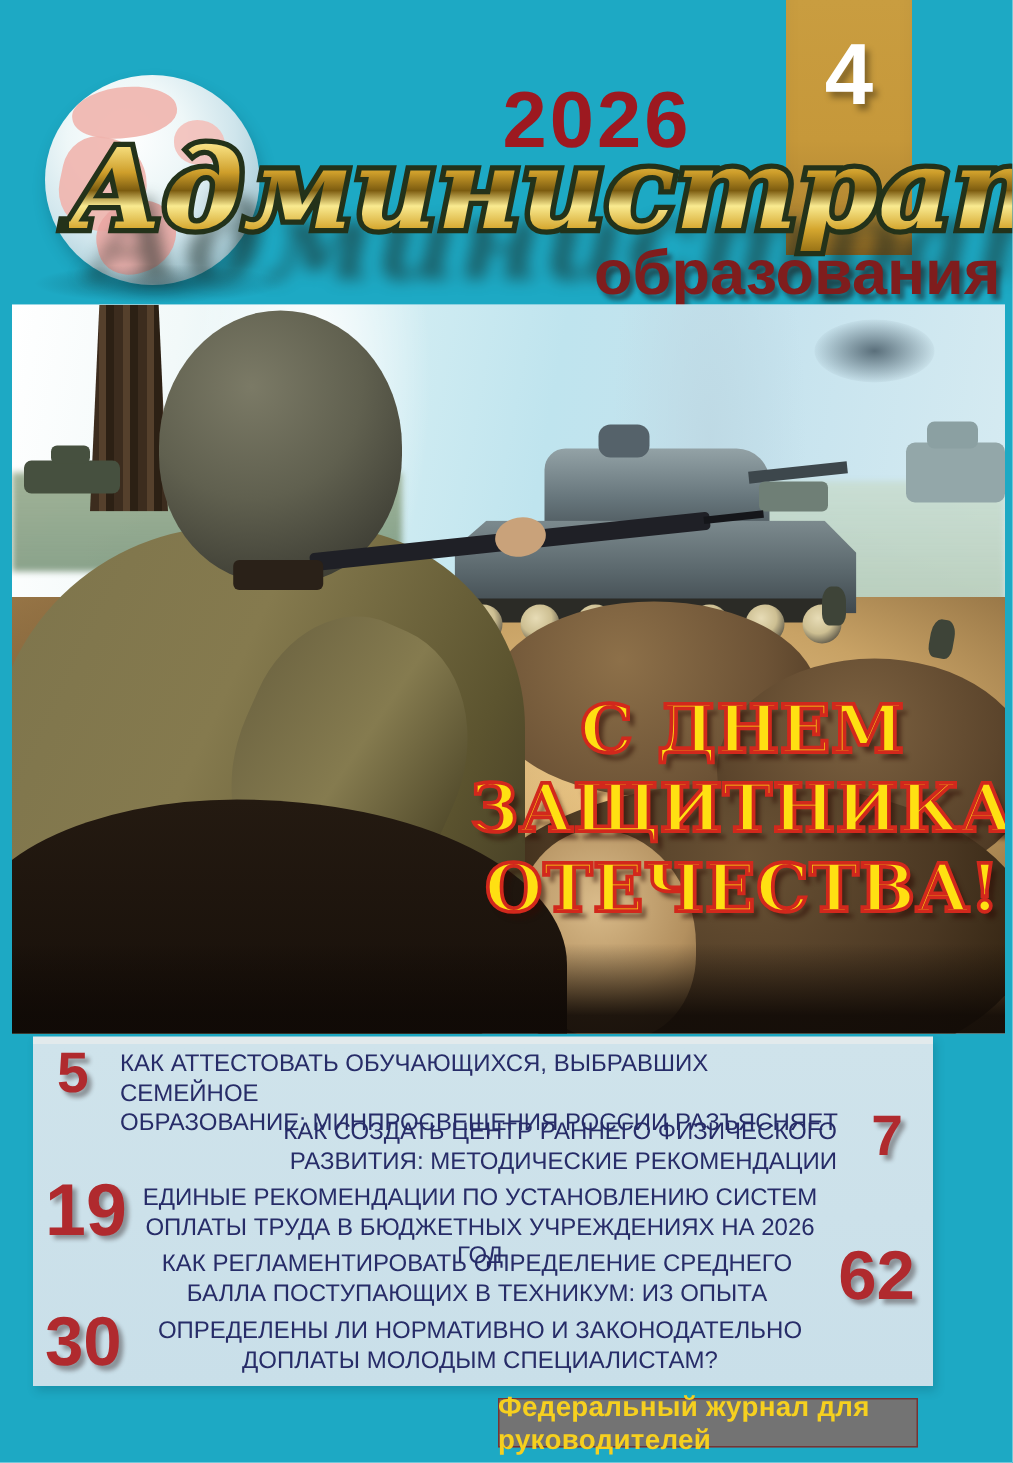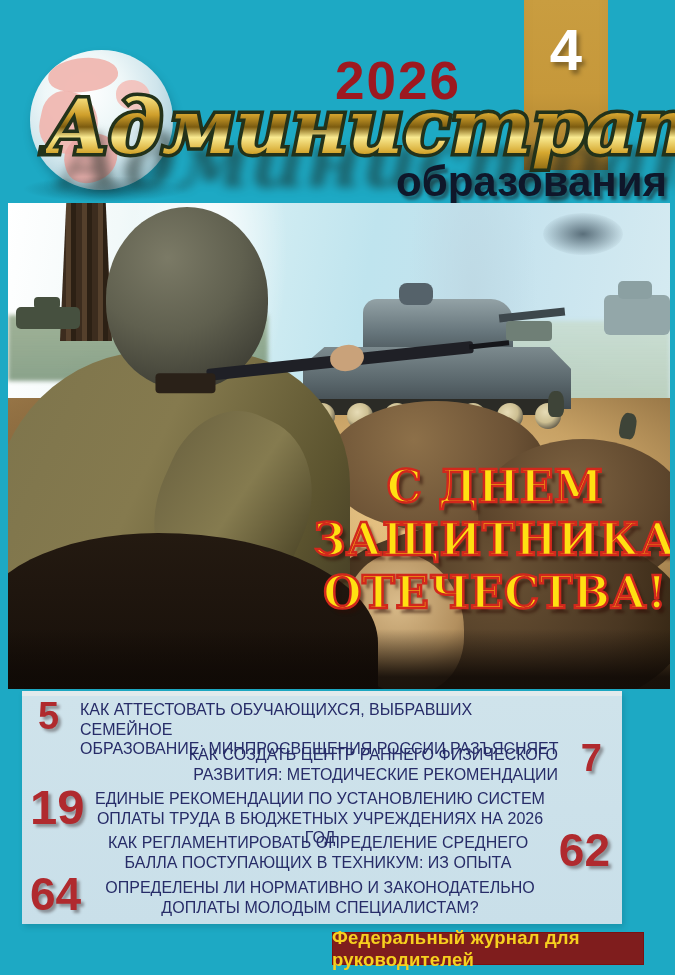--- a/index.html
+++ b/index.html
@@ -27,21 +27,21 @@
     background:radial-gradient(ellipse at center,rgba(10,40,45,.40) 0%,rgba(10,40,45,0) 70%);}
 
   .script-wrap{position:absolute;left:0;top:0;width:675px;height:220px;pointer-events:none;}
   .script{position:absolute;left:46px;top:84px;width:629px;white-space:nowrap;
     font-family:"DejaVu Serif",serif;font-style:italic;font-weight:bold;font-size:74px;
     transform:scaleX(1.04);transform-origin:left top;}
   .script.echo{color:rgba(25,38,33,.55);filter:blur(5px);transform:translate(14px,34px) scaleX(1.04);}
   .script.outline{-webkit-text-stroke:7px #23321a;color:#23321a;}
   .script.fill{background:linear-gradient(180deg,#fdf6c8 0%,#f5dd7c 16%,#cf9f2b 36%,#7c5c10 50%,#f9ea90 62%,#d5a72f 80%,#8f6a12 100%);
     -webkit-background-clip:text;background-clip:text;color:transparent;}
-  .title-sub{position:absolute;right:8px;top:158px;font-size:42px;font-weight:bold;color:#0f172a;
+  .title-sub{position:absolute;right:8px;top:158px;font-size:42px;font-weight:bold;color:#7f1d1d;
     letter-spacing:0px;text-shadow:3px 4px 3px rgba(30,15,15,.45);}
 
   
   .photo{position:absolute;left:8px;top:203px;width:662px;height:486px;overflow:hidden;background:#cfe8ef;}
   .sky{position:absolute;inset:0;height:62%;
     background:linear-gradient(100deg,#ffffff 0%,#f2f9f9 16%,#d4eef3 34%,#bfe4ee 52%,#c6e3ee 72%,#d8ecf2 100%);}
   .smoke-col{position:absolute;left:400px;top:0;width:130px;height:300px;
     background:radial-gradient(ellipse at 50% 30%,rgba(190,217,228,.95) 0%,rgba(190,217,228,0) 70%);}
   .smoke-col2{position:absolute;left:120px;top:0;width:160px;height:240px;
     background:radial-gradient(ellipse at 50% 20%,rgba(255,255,255,.95) 0%,rgba(255,255,255,0) 70%);}
@@ -123,21 +123,21 @@
   .n2{right:20px;top:48px;font-size:38px;}
   .t2{right:64px;top:54px;text-align:right;}
   .n3{left:8px;top:92px;font-size:49px;}
   .t3{left:58px;top:98px;text-align:center;}
   .n4{right:12px;top:136px;font-size:46px;}
   .t4{right:64px;top:142px;text-align:center;}
   .n5{left:8px;top:180px;font-size:46px;}
   .t5{left:58px;top:187px;text-align:center;}
 
   
-  .tagline{position:absolute;left:332px;top:932px;width:312px;height:33px;background:#7f1d1d;
+  .tagline{position:absolute;left:332px;top:932px;width:280px;height:33px;background:#737373;
     box-shadow:inset 0 0 0 1px rgba(120,10,10,.6);display:flex;align-items:center;justify-content:center;}
   .tagline span{color:#f6d01f;font-size:18.5px;font-weight:bold;letter-spacing:.2px;}
 </style>
 </head>
 <body>
 
 <div id="cover">
 
   <div class="tan-stripe"></div>
   <div class="issue-number">4</div>
@@ -222,21 +222,21 @@
 РАЗВИТИЯ: МЕТОДИЧЕСКИЕ РЕКОМЕНДАЦИИ</div>
 
     <div class="toc-num n3">19</div>
     <div class="toc-text t3">ЕДИНЫЕ РЕКОМЕНДАЦИИ ПО УСТАНОВЛЕНИЮ СИСТЕМ
 ОПЛАТЫ ТРУДА В БЮДЖЕТНЫХ УЧРЕЖДЕНИЯХ НА 2026 ГОД</div>
 
     <div class="toc-num n4">62</div>
     <div class="toc-text t4">КАК РЕГЛАМЕНТИРОВАТЬ ОПРЕДЕЛЕНИЕ СРЕДНЕГО
 БАЛЛА ПОСТУПАЮЩИХ В ТЕХНИКУМ: ИЗ ОПЫТА</div>
 
-    <div class="toc-num n5">64</div>
+    <div class="toc-num n5">30</div>
     <div class="toc-text t5">ОПРЕДЕЛЕНЫ ЛИ НОРМАТИВНО И ЗАКОНОДАТЕЛЬНО
 ДОПЛАТЫ МОЛОДЫМ СПЕЦИАЛИСТАМ?</div>
   </div>
 
   <div class="tagline">
     <span>Федеральный журнал для руководителей</span>
   </div>
 
 </div>
 

